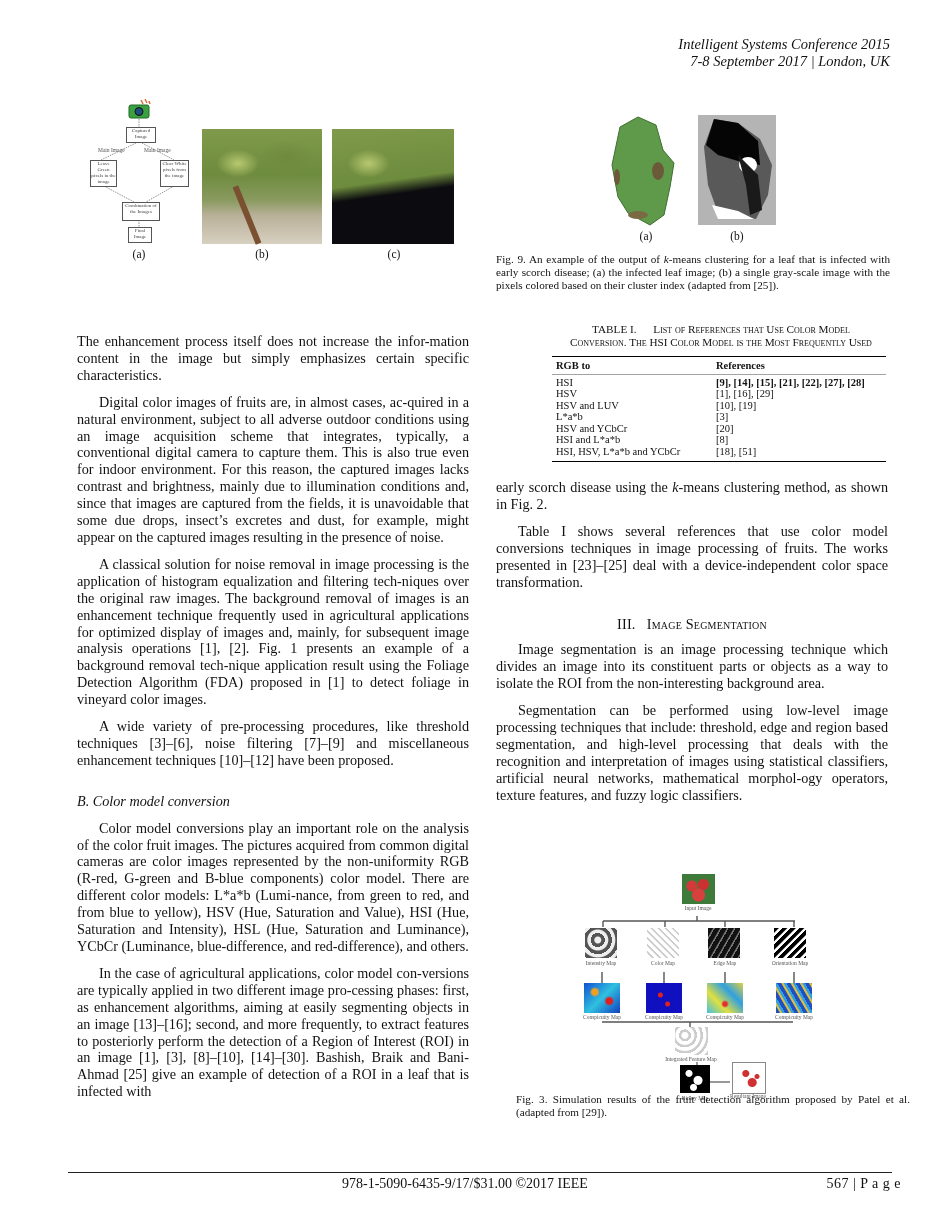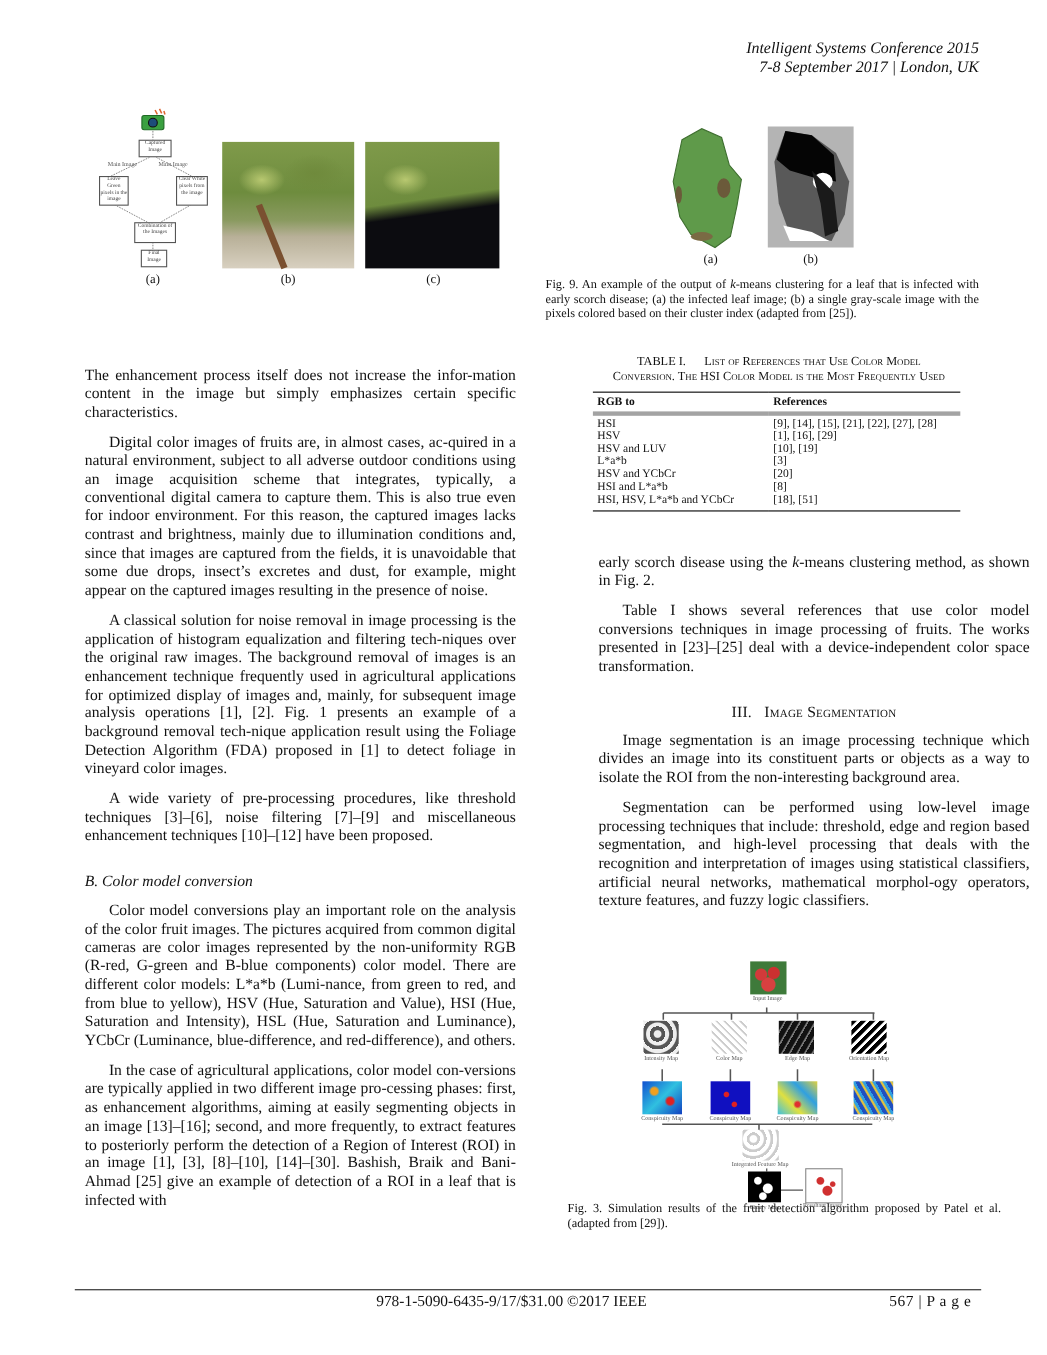--- a/index.html
+++ b/index.html
@@ -8,21 +8,21 @@
   .hdr{right:62px;top:36px;text-align:right;font-style:italic;font-size:14.5px;line-height:17px;}
   .col{position:absolute;width:392px;font-size:14.2px;line-height:16.9px;text-align:justify;hyphens:manual;}
   .col p{margin:0 0 10px 0;text-indent:0;}
   .col p.ind{text-indent:22px;}
   .subsec{font-style:italic;margin:24px 0 10px 0;}
   .sec{text-align:center;margin:26px 0 8px 0;font-variant:small-caps;letter-spacing:0.2px;}
   .cap{font-size:11.2px;line-height:13px;text-align:justify;}
   .sub{font-size:11.5px;text-align:center;}
   .tcap{font-size:11.2px;line-height:13px;text-align:center;font-variant:small-caps;}
   table.t{border-collapse:collapse;font-size:10.5px;line-height:11.5px;}
-  table.t th{text-align:left;font-weight:bold;padding:3px 6px 2px 4px;border-bottom:4px solid #a3a3a3;}
+  table.t th{text-align:left;font-weight:bold;padding:3px 6px 2px 4px;border-bottom:1px solid #a3a3a3;}
   table.t td{padding:0 6px 0 4px;}
   .rule-top{border-top:1.3px solid #000;}
   .rule-bot{border-bottom:1.3px solid #000;}
   .flowbox{position:absolute;border:1px solid #555;background:#fff;font-size:5px;line-height:6px;text-align:center;color:#444;}
   .footer-line{left:68px;right:60px;top:1172px;border-top:1px solid #222;}
   .footer{top:1176px;font-size:14px;}
   .img{position:absolute;}
   .mapl{position:absolute;font-size:5.5px;color:#555;text-align:center;white-space:nowrap;}
 </style>
 </head>
@@ -94,34 +94,34 @@
       <path d="M40 40 L60 60 L64 95 L52 100 L48 70 Z" fill="#1a1a1a"></path>
     </svg>
   </div>
   <div class="abs sub" style="left:135px;top:120px;width:30px;">(a)</div>
   <div class="abs sub" style="left:226px;top:120px;width:30px;">(b)</div>
   <div class="abs cap" style="left:0;top:143px;width:394px;">
     <span>Fig. 9.   An example of the output of </span><i>k</i><span>-means clustering for a leaf that is infected with early scorch disease; (a) the infected leaf image; (b) a single gray-scale image with the pixels colored based on their cluster index (adapted from [25]).</span>
   </div>
 </div>
 
-<div class="abs" style="left:511px;top:323px;width:394px;">
+<div class="abs" style="left:524px;top:323px;width:394px;">
   <div class="tcap" style="white-space:pre;">TABLE I.      List of References that Use Color Model</div>
   <div class="tcap">Conversion. The HSI Color Model is the Most Frequently Used</div>
   <table class="t rule-top rule-bot" style="margin:7px 0 0 28px;width:334px;">
     <thead>
       <tr>
         <th style="width:150px;">RGB to</th>
         <th>References</th>
       </tr>
     </thead>
     <tbody>
       <tr>
           <td style="padding-top:2px;">HSI</td>
-          <td style="padding-top:2px;">[9], [14], [15], [21], [22], [27], [28]</td>
+          <td style="padding-top:2px;font-weight:bold;">[9], [14], [15], [21], [22], [27], [28]</td>
         </tr>
       <tr>
           <td>HSV</td>
           <td>[1], [16], [29]</td>
         </tr>
       <tr>
           <td>HSV and LUV</td>
           <td>[10], [19]</td>
         </tr>
       <tr>
@@ -147,21 +147,21 @@
 <div class="col" style="left:77px;top:333px;">
   <p>The enhancement process itself does not increase the infor-mation content in the image but simply emphasizes certain specific characteristics.</p>
   <p class="ind">Digital color images of fruits are, in almost cases, ac-quired in a natural environment, subject to all adverse outdoor conditions using an image acquisition scheme that integrates, typically, a conventional digital camera to capture them. This is also true even for indoor environment. For this reason, the captured images lacks contrast and brightness, mainly due to illumination conditions and, since that images are captured from the fields, it is unavoidable that some due drops, insect’s excretes and dust, for example, might appear on the captured images resulting in the presence of noise.</p>
   <p class="ind">A classical solution for noise removal in image processing is the application of histogram equalization and filtering tech-niques over the original raw images. The background removal of images is an enhancement technique frequently used in agricultural applications for optimized display of images and, mainly, for subsequent image analysis operations [1], [2]. Fig. 1 presents an example of a background removal tech-nique application result using the Foliage Detection Algorithm (FDA) proposed in [1] to detect foliage in vineyard color images.</p>
   <p class="ind">A wide variety of pre-processing procedures, like threshold techniques [3]–[6], noise filtering [7]–[9] and miscellaneous enhancement techniques [10]–[12] have been proposed.</p>
   <div class="subsec">B.  Color model conversion</div>
   <p class="ind">Color model conversions play an important role on the analysis of the color fruit images. The pictures acquired from common digital cameras are color images represented by the non-uniformity RGB (R-red, G-green and B-blue components) color model. There are different color models: L*a*b (Lumi-nance, from green to red, and from blue to yellow), HSV (Hue, Saturation and Value), HSI (Hue, Saturation and Intensity), HSL (Hue, Saturation and Luminance), YCbCr (Luminance, blue-difference, and red-difference), and others.</p>
   <p class="ind">In the case of agricultural applications, color model con-versions are typically applied in two different image pro-cessing phases: first, as enhancement algorithms, aiming at easily segmenting objects in an image [13]–[16]; second, and more frequently, to extract features to posteriorly perform the detection of a Region of Interest (ROI) in an image [1], [3], [8]–[10], [14]–[30]. Bashish, Braik and Bani-Ahmad [25] give an example of detection of a ROI in a leaf that is infected with</p>
 </div>
 
-<div class="col" style="left:496px;top:503px;margin-left:48px;">
+<div class="col" style="left:496px;top:479px;">
   <p><span>early scorch disease using the </span><i>k</i><span>-means clustering method, as shown in Fig. 2.</span></p>
   <p class="ind">Table I shows several references that use color model conversions techniques in image processing of fruits. The works presented in [23]–[25] deal with a device-independent color space transformation.</p>
   <div class="sec" style="white-space:pre;">III.   Image Segmentation</div>
   <p class="ind">Image segmentation is an image processing technique which divides an image into its constituent parts or objects as a way to isolate the ROI from the non-interesting background area.</p>
   <p class="ind">Segmentation can be performed using low-level image processing techniques that include: threshold, edge and region based segmentation, and high-level processing that deals with the recognition and interpretation of images using statistical classifiers, artificial neural networks, mathematical morphol-ogy operators, texture features, and fuzzy logic classifiers.</p>
 </div>
 
 <div class="abs" style="left:575px;top:872px;width:240px;height:270px;">
   <svg class="abs" style="left:0;top:0;" width="240" height="180">
     <g stroke="#555" stroke-width="1.4" fill="none">
@@ -212,13 +212,13 @@
   </svg>
   <div class="img" style="left:105px;top:193px;width:30px;height:28px;background:radial-gradient(circle at 30% 30%,#fff 0 3px,transparent 4px),radial-gradient(circle at 60% 55%,#fff 0 4px,transparent 5px),radial-gradient(circle at 45% 80%,#fff 0 3px,transparent 4px),#000;"></div>
   <div class="img" style="left:157px;top:190px;width:32px;height:30px;border:1px solid #888;background:radial-gradient(circle at 40% 35%,#d03030 0 3px,transparent 4px),radial-gradient(circle at 60% 65%,#d03030 0 4px,transparent 5px),radial-gradient(circle at 75% 45%,#d03030 0 2px,transparent 3px),#fff;"></div>
   <div class="mapl" style="left:100px;top:223px;width:40px;">Binary Map</div>
   <div class="mapl" style="left:148px;top:221px;width:50px;">Resultant Image</div>
 </div>
 <div class="abs cap" style="left:496px;top:1093px;width:394px;margin-left:20px;">Fig. 3.   Simulation results of the fruit detection algorithm proposed by Patel et al. (adapted from [29]).</div>
 
 <div class="abs footer-line"></div>
 <div class="abs footer" style="left:342px;">978-1-5090-6435-9/17/$31.00 ©2017 IEEE</div>
-<div class="abs footer" style="right:69px;letter-spacing:0.5px;">567 | P a g e</div>
+<div class="abs footer" style="right:51px;letter-spacing:0.5px;">567 | P a g e</div>
 
 </body></html>

